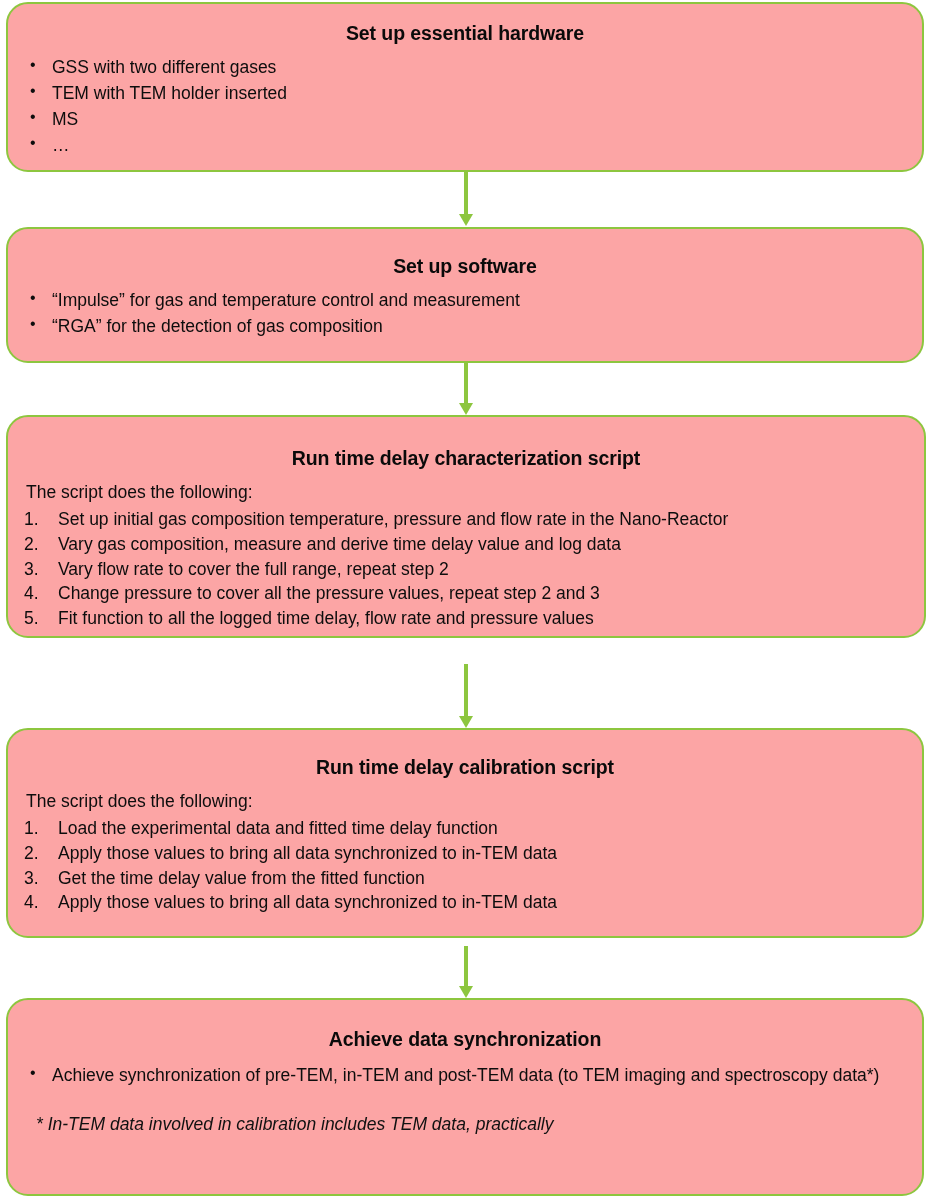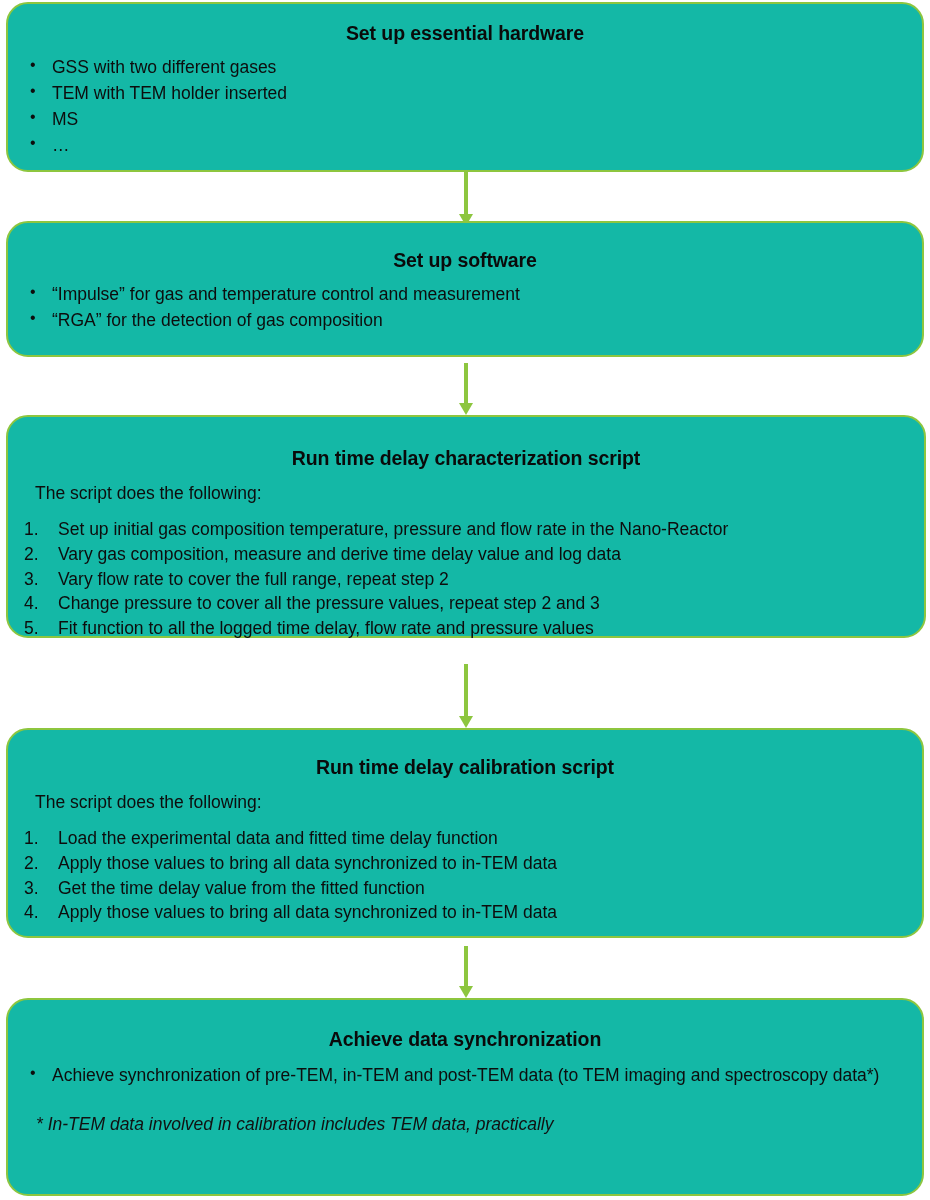--- a/index.html
+++ b/index.html
@@ -20,41 +20,41 @@
     position: absolute;
     left: 0;
     top: 0;
     width: 930px;
     height: 1200px;
   }
 
   .node {
     position: absolute;
     box-sizing: border-box;
-    background: #14b8a6;
+    background: #fca5a5;
     border: 2px solid #8dc63f;
     border-radius: 22px;
   }
 
   .node-title {
     text-align: center;
     font-weight: bold;
     font-size: 19.5px;
     letter-spacing: -0.1px;
     color: #0a0a0a;
   }
 
   .node-body {
     font-size: 17.5px;
     line-height: 1.42;
     color: #0d0d0d;
   }
 
   .lead {
-    margin: 11px;
+    margin: 2px;
     padding: 0;
   }
 
   ul.bullets {
     list-style: none;
     margin: 4px;
     padding: 0;
   }
   ul.bullets > li {
     position: relative;
@@ -93,21 +93,21 @@
 
   .footnote {
     font-style: italic;
     font-size: 17.5px;
     line-height: 1.42;
     margin: 0;
   }
 
   
   #node-1 { left: 6px;  top: 2px;    width: 918px; height: 170px; }
-  #node-2 { left: 6px;  top: 221px;  width: 918px; height: 136px; }
+  #node-2 { left: 6px;  top: 227px;  width: 918px; height: 136px; }
   #node-3 { left: 6px;  top: 415px;  width: 920px; height: 223px; }
   #node-4 { left: 6px;  top: 728px;  width: 918px; height: 210px; }
   #node-5 { left: 6px;  top: 998px;  width: 918px; height: 198px; }
 
   #node-1 .node-title { margin: 18px 0 10px 0; }
   #node-1 .node-body  { padding: 0 14px 0 12px; }
 
   #node-2 .node-title { margin: 26px 0 10px 0; }
   #node-2 .node-body  { padding: 0 14px 0 12px; }
 

